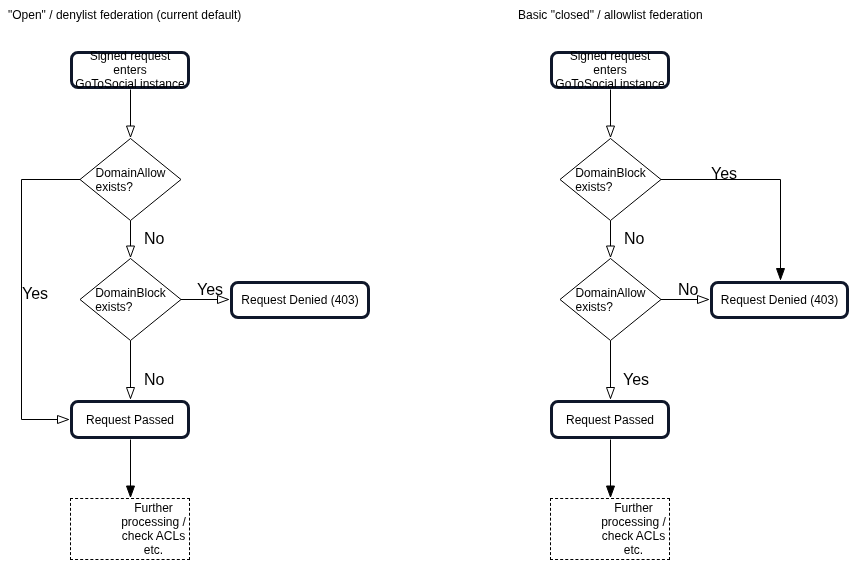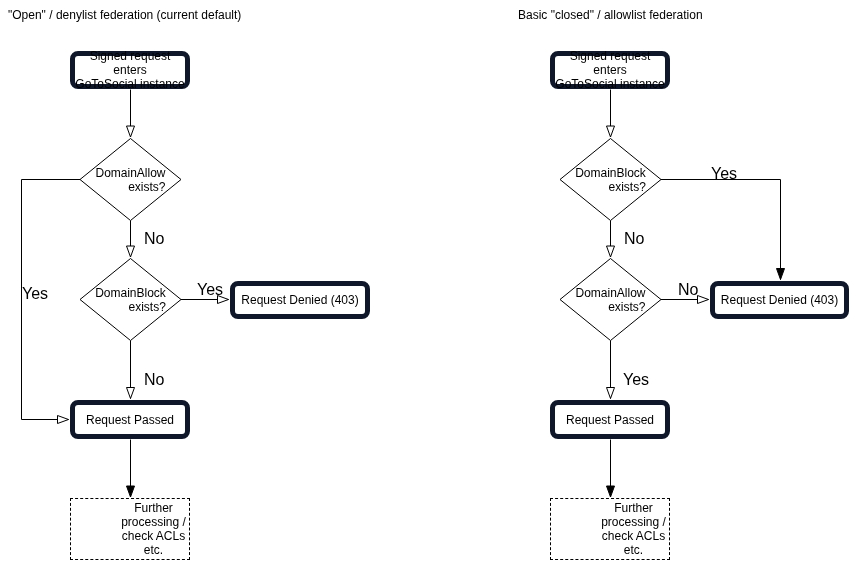--- a/index.html
+++ b/index.html
@@ -35,33 +35,33 @@
     align-items: center;
     justify-content: center;
     text-align: center;
     font-size: 12px;
     line-height: 14px;
     white-space: pre-line;
     box-sizing: border-box;
     background: #ffffff;
   }
   .rounded-box {
-    border: 5px solid #0f172a;
+    border: 3px solid #0f172a;
     border-radius: 8px;
   }
   .dashed-box {
     border: 1px dashed #000000;
     padding-left: 47px;
   }
   .diamond-label {
     position: absolute;
     display: flex;
     align-items: center;
     justify-content: center;
-    text-align: right;
+    text-align: left;
     font-size: 12px;
     line-height: 14px;
     white-space: pre-line;
     pointer-events: none;
   }
   .edge-label {
     position: absolute;
     font-size: 16px;
     line-height: 12px;
     white-space: nowrap;

